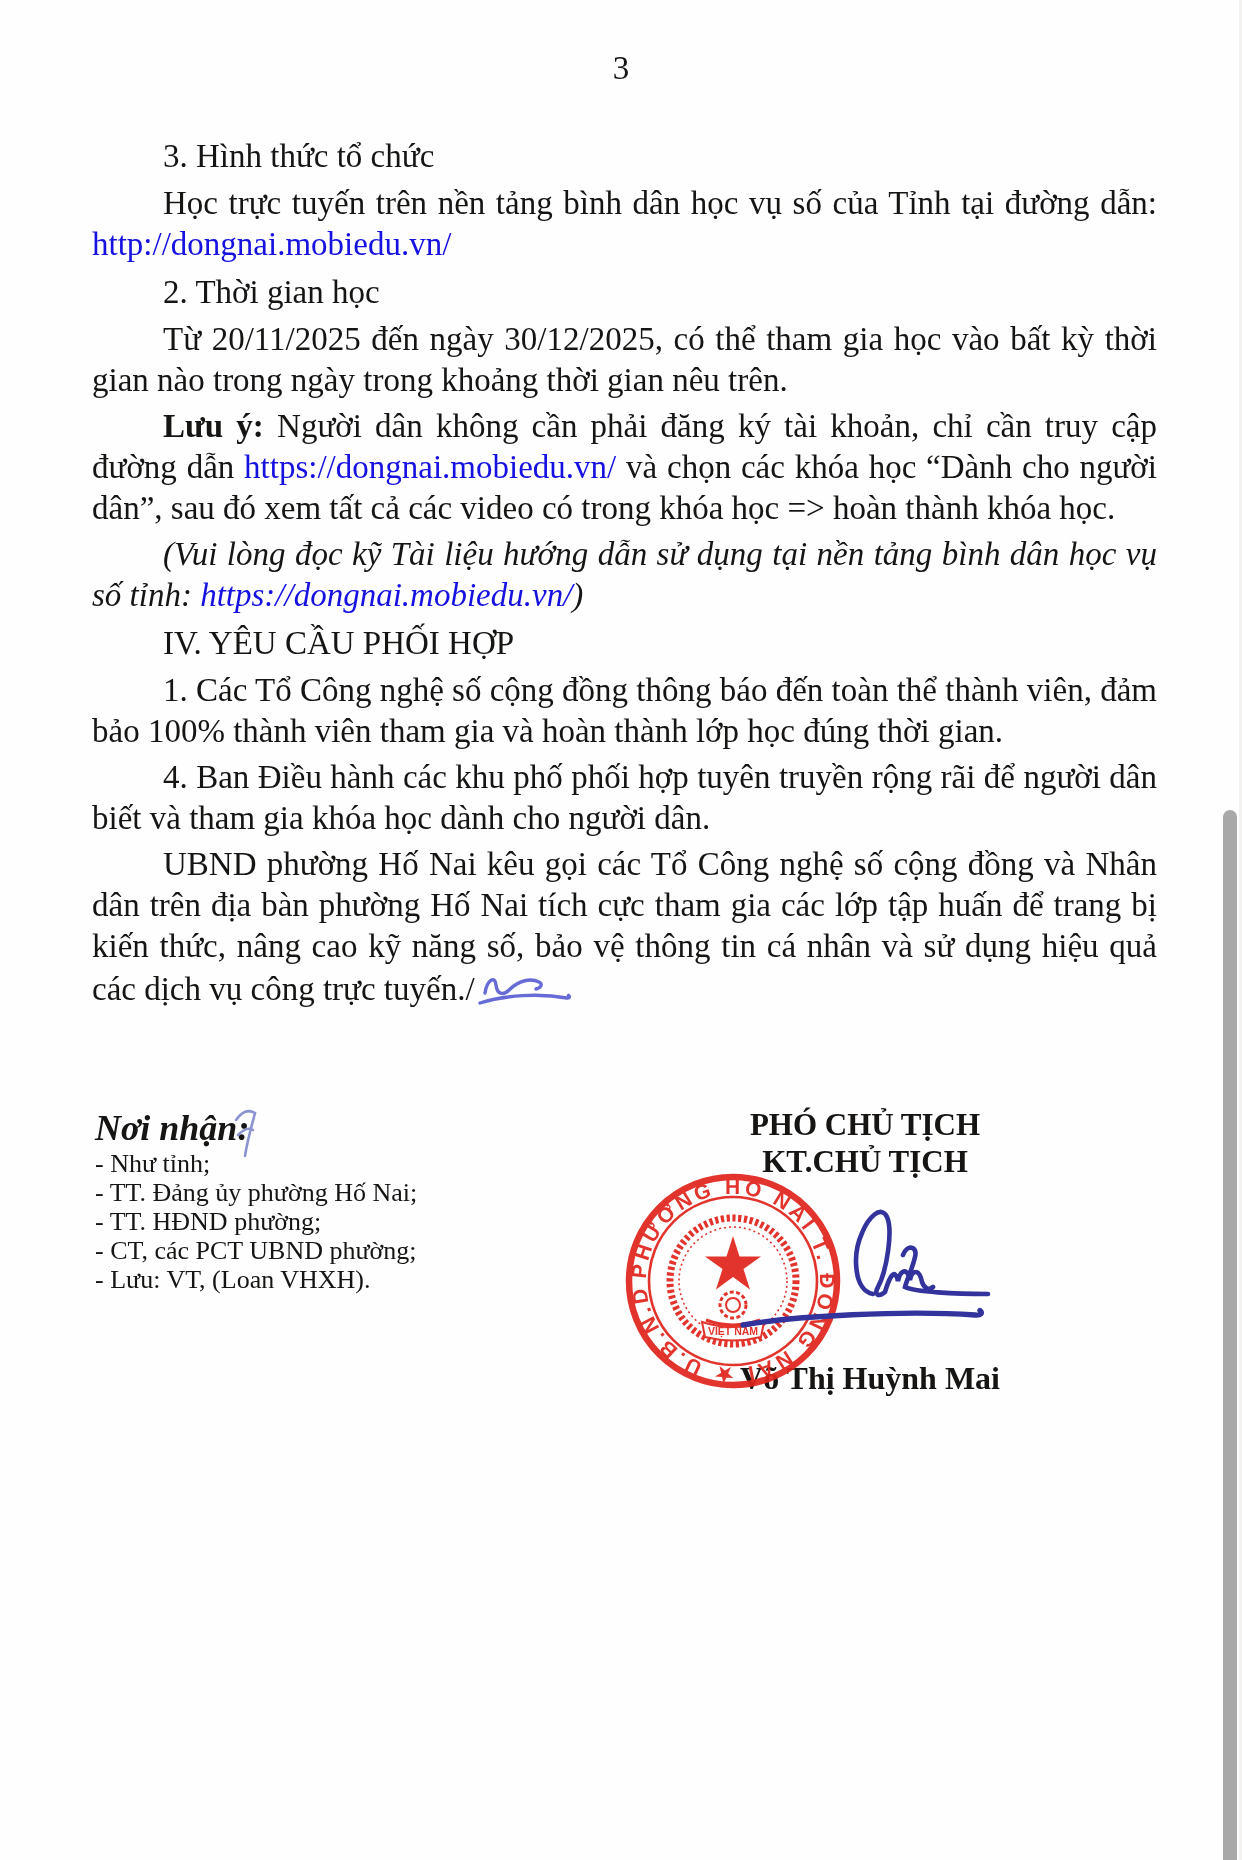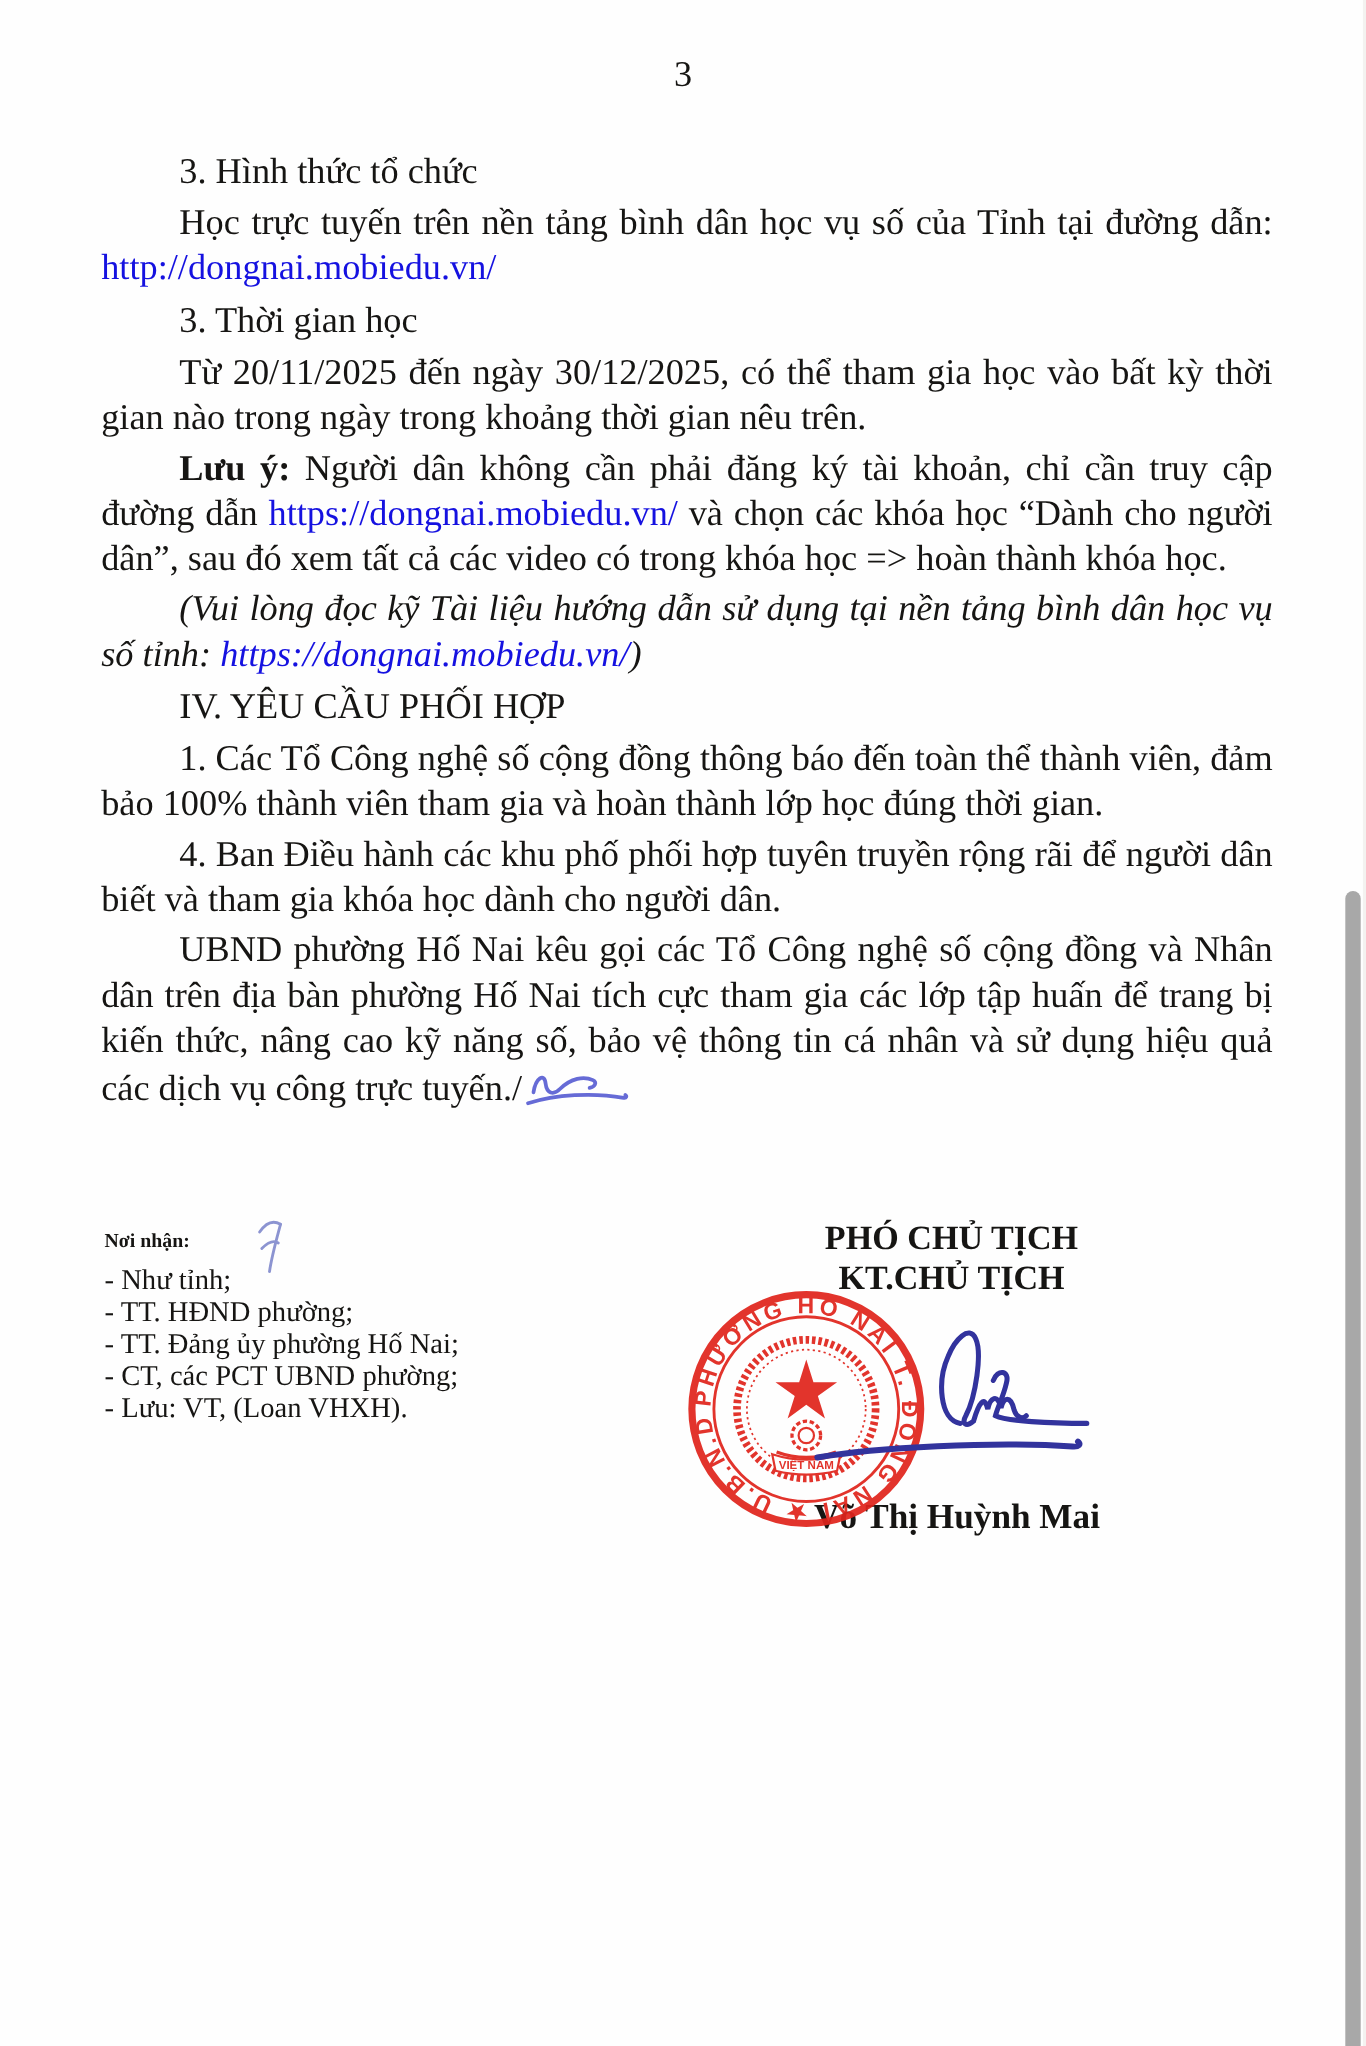--- a/index.html
+++ b/index.html
@@ -25,22 +25,22 @@
   .content p.hd{font-weight:normal;text-align:left;margin:7px 0 6px 0;}
   .content p.it{font-style:italic;}
   a.doclink{color:#1511e0;cursor:pointer;}
   .bold{font-weight:bold;}
   
   .recipients{
     position:absolute;left:95px;top:1112px;width:470px;
     font-size:26px;line-height:29px;text-align:left;
   }
   .recipients .rl{
-    font-weight:bold;
-    font-size:18px;line-height:32px;margin-bottom:5px;
+    font-weight:bold;font-style:italic;
+    font-size:36px;line-height:32px;margin-bottom:5px;
   }
   .sign-titles{
     position:absolute;left:645px;top:1106px;width:440px;
     text-align:center;font-weight:bold;
     font-size:31px;line-height:37px;
   }
   .signer-name{
     position:absolute;left:650px;top:1360px;width:440px;
     text-align:center;font-weight:bold;font-size:32px;
     z-index:1;
@@ -64,21 +64,21 @@
 <div class="page">
 
   <div class="pagenum">3</div>
 
   <div class="content">
 
     <p class="hd">3. Hình thức tổ chức</p>
 
     <p><span>Học trực tuyến trên nền tảng bình dân học vụ số của Tỉnh tại đường dẫn:</span> <a class="doclink">http://dongnai.mobiedu.vn/</a></p>
 
-    <p class="hd">3. Thời gian học</p>
+    <p class="hd">2. Thời gian học</p>
 
     <p>Từ 20/11/2025 đến ngày 30/12/2025, có thể tham gia học vào bất kỳ thời gian nào trong ngày trong khoảng thời gian nêu trên.</p>
 
     <p><span class="bold">Lưu ý:</span><span> Người dân không cần phải đăng ký tài khoản, chỉ cần truy cập đường dẫn </span><a class="doclink">https://dongnai.mobiedu.vn/</a><span> và chọn các khóa học “Dành cho người dân”, sau đó xem tất cả các video có trong khóa học =&gt; hoàn thành khóa học.</span></p>
 
     <p class="it"><span>(Vui lòng đọc kỹ Tài liệu hướng dẫn sử dụng tại nền tảng bình dân học vụ số tỉnh: </span><a class="doclink">https://dongnai.mobiedu.vn/</a><span>)</span></p>
 
     <p class="hd">IV. YÊU CẦU PHỐI HỢP</p>
 
     <p>1. Các Tổ Công nghệ số cộng đồng thông báo đến toàn thể thành viên, đảm bảo 100% thành viên tham gia và hoàn thành lớp học đúng thời gian.</p>
@@ -89,22 +89,22 @@
         <g fill="none" stroke="#666bd6" stroke-width="3.4" stroke-linecap="round">
           <path d="M8,26 C10,13 18,8 19,18 C20,27 26,29 32,23 C42,13 54,11 62,15 C66,17 64,21 59,22"></path>
           <path d="M3,36 C28,28 62,26 90,31 C92.5,31.4 93,29.5 91.5,28.4"></path>
         </g>
       </svg></p>
   </div>
 
   <div class="recipients">
     <div class="rl">Nơi nhận:</div>
     <div>- Như tỉnh;</div>
+    <div>- TT. Đảng ủy phường Hố Nai;</div>
     <div>- TT. HĐND phường;</div>
-    <div>- TT. Đảng ủy phường Hố Nai;</div>
     <div>- CT, các PCT UBND phường;</div>
     <div>- Lưu: VT, (Loan VHXH).</div>
   </div>
 
   <div class="penmark-wrap">
     <svg width="42" height="58" viewBox="0 0 42 58">
       <g fill="none" stroke="#8089cc" stroke-width="2.6" stroke-linecap="round" opacity="0.9">
         <path d="M6,16 Q15,3 25,9"></path>
         <path d="M25,9 C21,24 17,38 15,52"></path>
         <path d="M8,31 Q17,22 23,26"></path>

